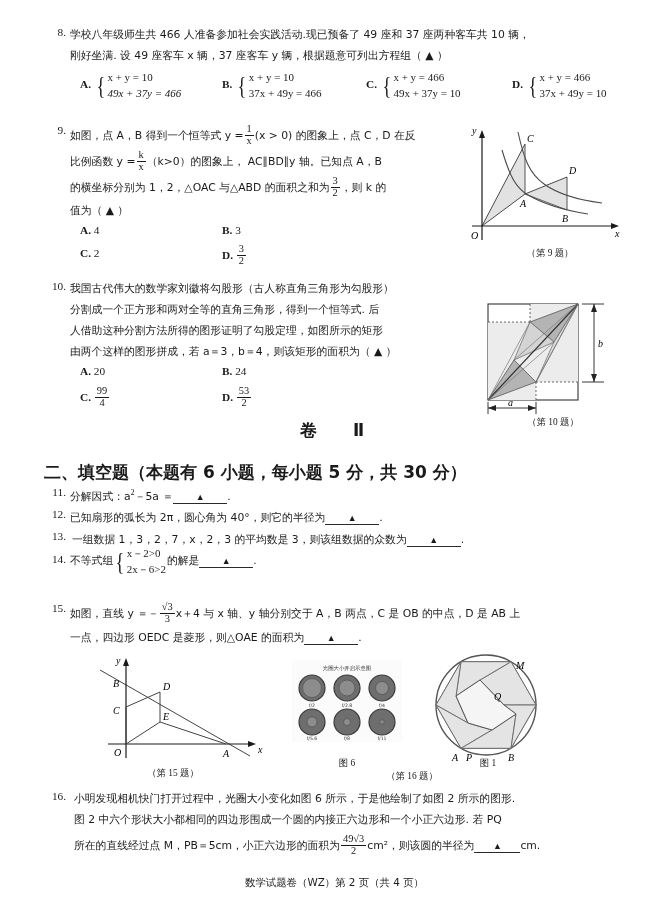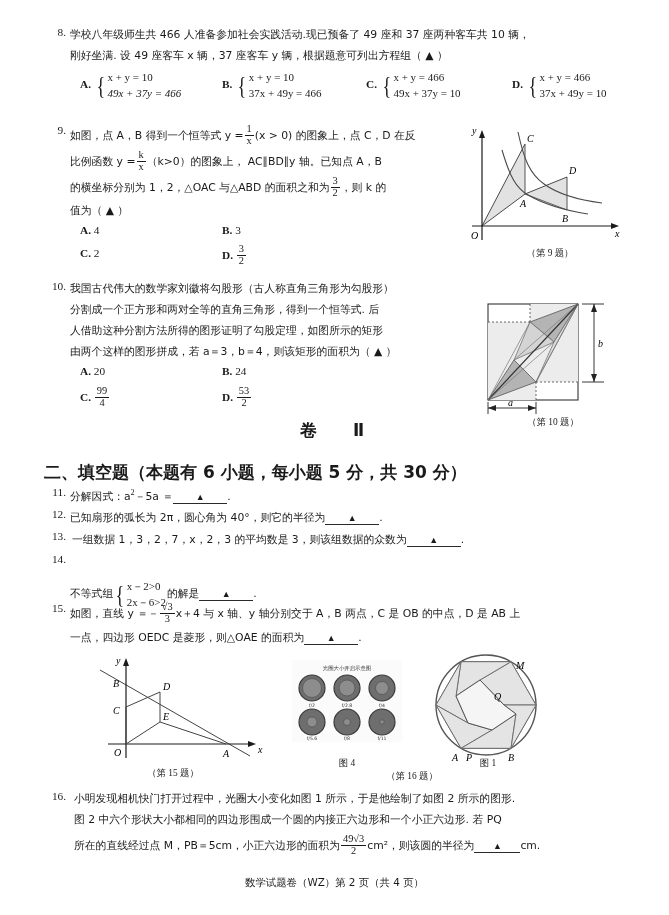--- a/index.html
+++ b/index.html
@@ -314,21 +314,21 @@
   <div class="qbody" style="left:70px; top:508px; width:560px;">
     <span class="cn">已知扇形的弧长为 2π，圆心角为 40°，则它的半径为</span><span class="fill tri" style="width:50px;">▲</span><span class="cn">.</span>
   </div>
 
   <div class="qnum" style="left:38px; top:530px; width:28px;">13.</div>
   <div class="qbody" style="left:52px; top:530px; width:560px;margin-left:20px;">
     <span class="cn">一组数据 1，3，2，7，x，2，3 的平均数是 3，则该组数据的众数为</span><span class="fill tri" style="width:50px;">▲</span><span class="cn">.</span>
   </div>
 
   <div class="qnum" style="left:38px; top:553px; width:28px;">14.</div>
-  <div class="qbody" style="left:70px; top:579px; width:560px;">
+  <div class="qbody" style="left:70px; top:546px; width:560px;">
     <span class="cn">不等式组</span><span class="sys">
         <span class="brace">{</span>
         <span class="rows">
           <span style="display:block;">x－2&gt;0</span>
           <span style="display:block;">2x－6&gt;2</span>
         </span>
       </span><span class="cn">的解是</span><span class="fill tri" style="width:50px;">▲</span><span class="cn">.</span>
   </div>
 
   <div class="qnum" style="left:38px; top:602px; width:28px;">15.</div>
@@ -400,21 +400,21 @@
           <text x="55" y="80" text-anchor="middle" font-size="4.6" fill="#333" font-family="DejaVu Sans, sans-serif">f/8</text>
         </g>
         <g>
           <circle cx="90" cy="62" r="13" fill="#6e6e6e" stroke="#3a3a3a" stroke-width="1.2"></circle>
           <circle cx="90" cy="62" r="2.2" fill="#8d8d8d" stroke="#555" stroke-width="0.8"></circle>
           <text x="90" y="80" text-anchor="middle" font-size="4.6" fill="#333" font-family="DejaVu Sans, sans-serif">f/11</text>
         </g>
       </g>
     </svg>
   </div>
-  <div class="figcap" style="left:292px; top:757px; width:110px;">图 4</div>
+  <div class="figcap" style="left:292px; top:757px; width:110px;">图 6</div>
 
   <div class="fig" style="left:418px; top:653px;">
     <svg width="160" height="112" viewBox="0 0 160 112">
       <circle cx="68" cy="52" r="50" fill="#ffffff" stroke="#555" stroke-width="1.4"></circle>
 
       <polygon points="118,52 93,95.3 43,95.3 18,52 43,8.7 93,8.7" fill="#efefef" stroke="#666" stroke-width="1"></polygon>
 
       <g>
         <polygon points="118,52 93,8.7 62,27 86,52" fill="#e4e4e4" stroke="#666" stroke-width="0.9"></polygon>
         <polygon points="93,8.7 43,8.7 38,43 62,27" fill="#e4e4e4" stroke="#666" stroke-width="0.9"></polygon>
@@ -429,21 +429,21 @@
       <text class="lbl" x="76" y="47">Q</text>
       <text class="lbl" x="34" y="108">A</text>
       <text class="lbl" x="48" y="108">P</text>
       <text class="lbl" x="90" y="108">B</text>
     </svg>
   </div>
   <div class="figcap" style="left:418px; top:757px; width:140px;">图 1</div>
   <div class="figcap" style="left:352px; top:770px; width:120px;">（第 16 题）</div>
 
   <div class="qnum" style="left:38px; top:790px; width:28px;">16.</div>
-  <div class="qbody cn" style="left:74px; top:790px; width:562px;">小明发现相机快门打开过程中，光圈大小变化如图 1 所示，于是他绘制了如图 2 所示的图形.</div>
+  <div class="qbody cn" style="left:74px; top:790px; width:562px;">小明发现相机快门打开过程中，光圈大小变化如图 6 所示，于是他绘制了如图 2 所示的图形.</div>
   <div class="qbody cn" style="left:74px; top:811px; width:562px;">图 2 中六个形状大小都相同的四边形围成一个圆的内接正六边形和一个小正六边形. 若 PQ</div>
   <div class="qbody" style="left:74px; top:834px; width:562px;">
     <span class="cn">所在的直线经过点 M，PB＝5cm，小正六边形的面积为</span><span class="frac"><span class="num">49√3</span><span class="den">2</span></span><span class="cn">cm²，则该圆的半径为</span><span class="fill tri" style="width:42px;">▲</span><span class="cn">cm.</span>
   </div>
 
   <div class="footer" style="left:0; top:876px;">数学试题卷（WZ）第 2 页（共 4 页）</div>
 
 </div>
 
 </body></html>

